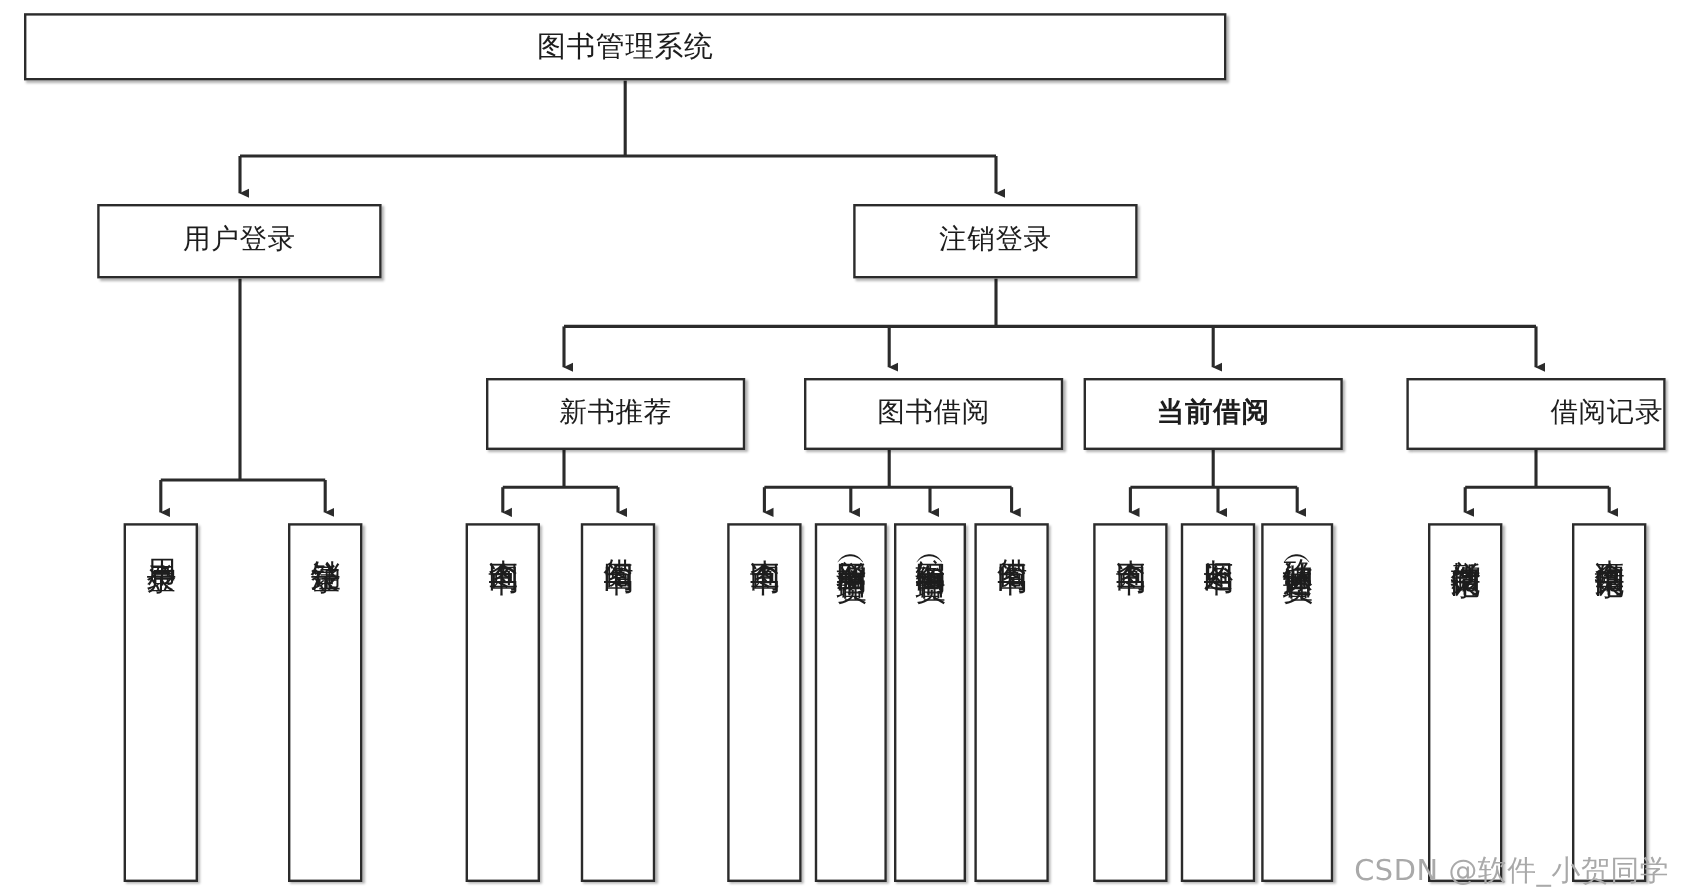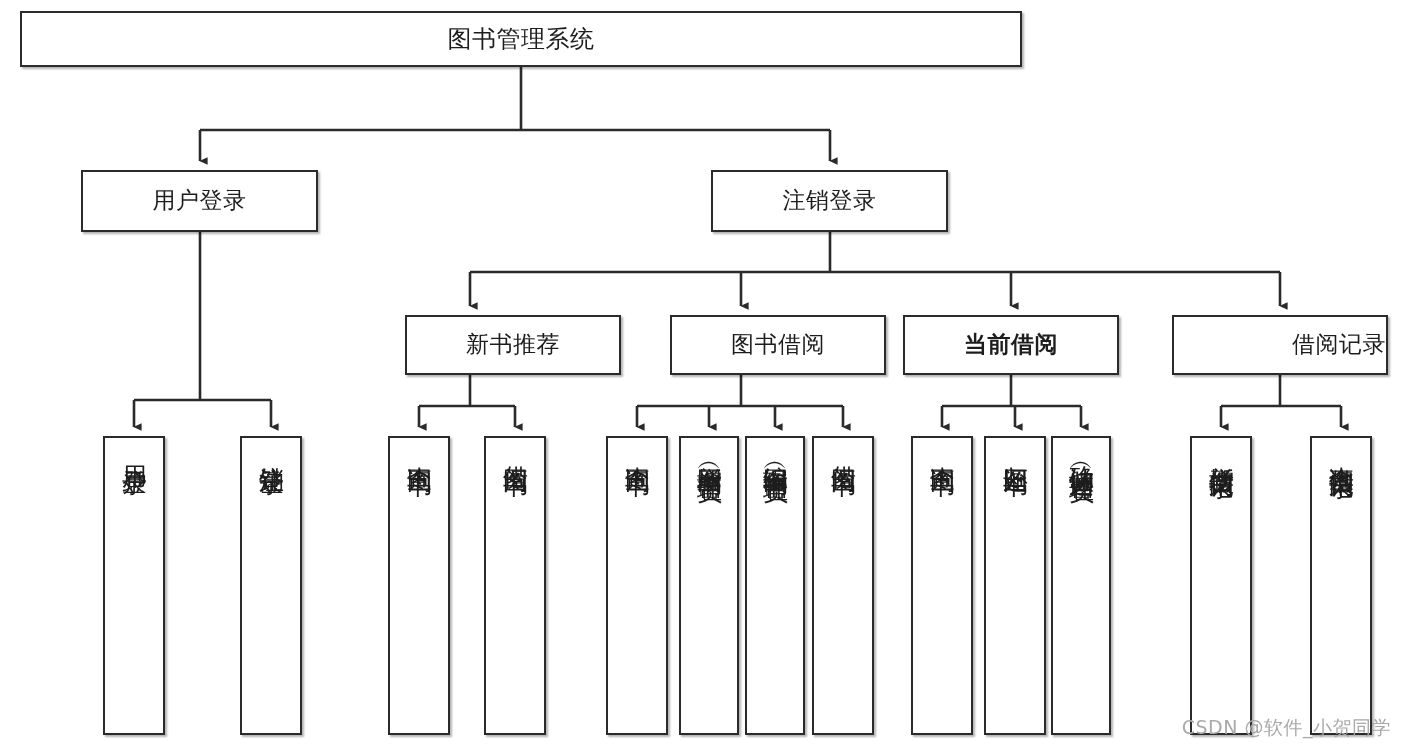--- a/index.html
+++ b/index.html
@@ -59,21 +59,21 @@
     line-height: 1.12;
     letter-spacing: 2px;
   }
   .node.root .label {
     font-size: 24px;
   }
   #watermark {
     position: absolute;
     right: 14px;
     bottom: 6px;
-    font-size: 19px;
+    font-size: 24px;
     color: #a9a9a9;
     letter-spacing: 0.5px;
     z-index: 6;
     white-space: nowrap;
     font-family: "DejaVu Sans", "Liberation Sans", sans-serif;
   }
 </style>
 </head>
 <body>
 

